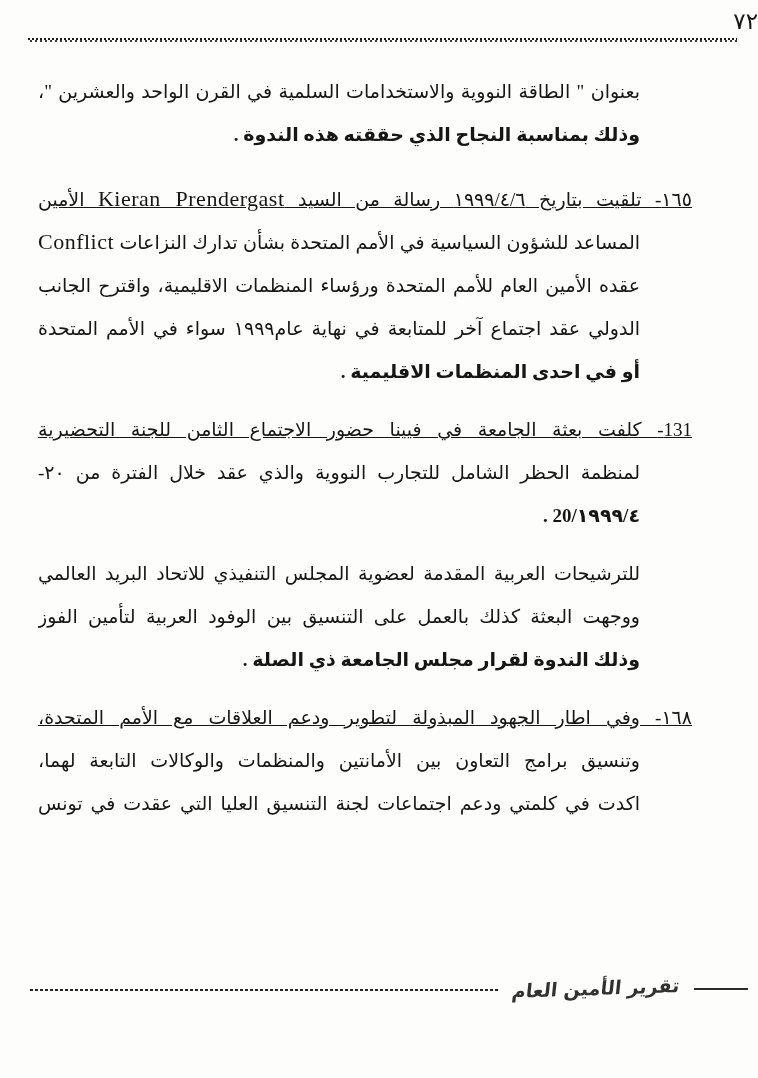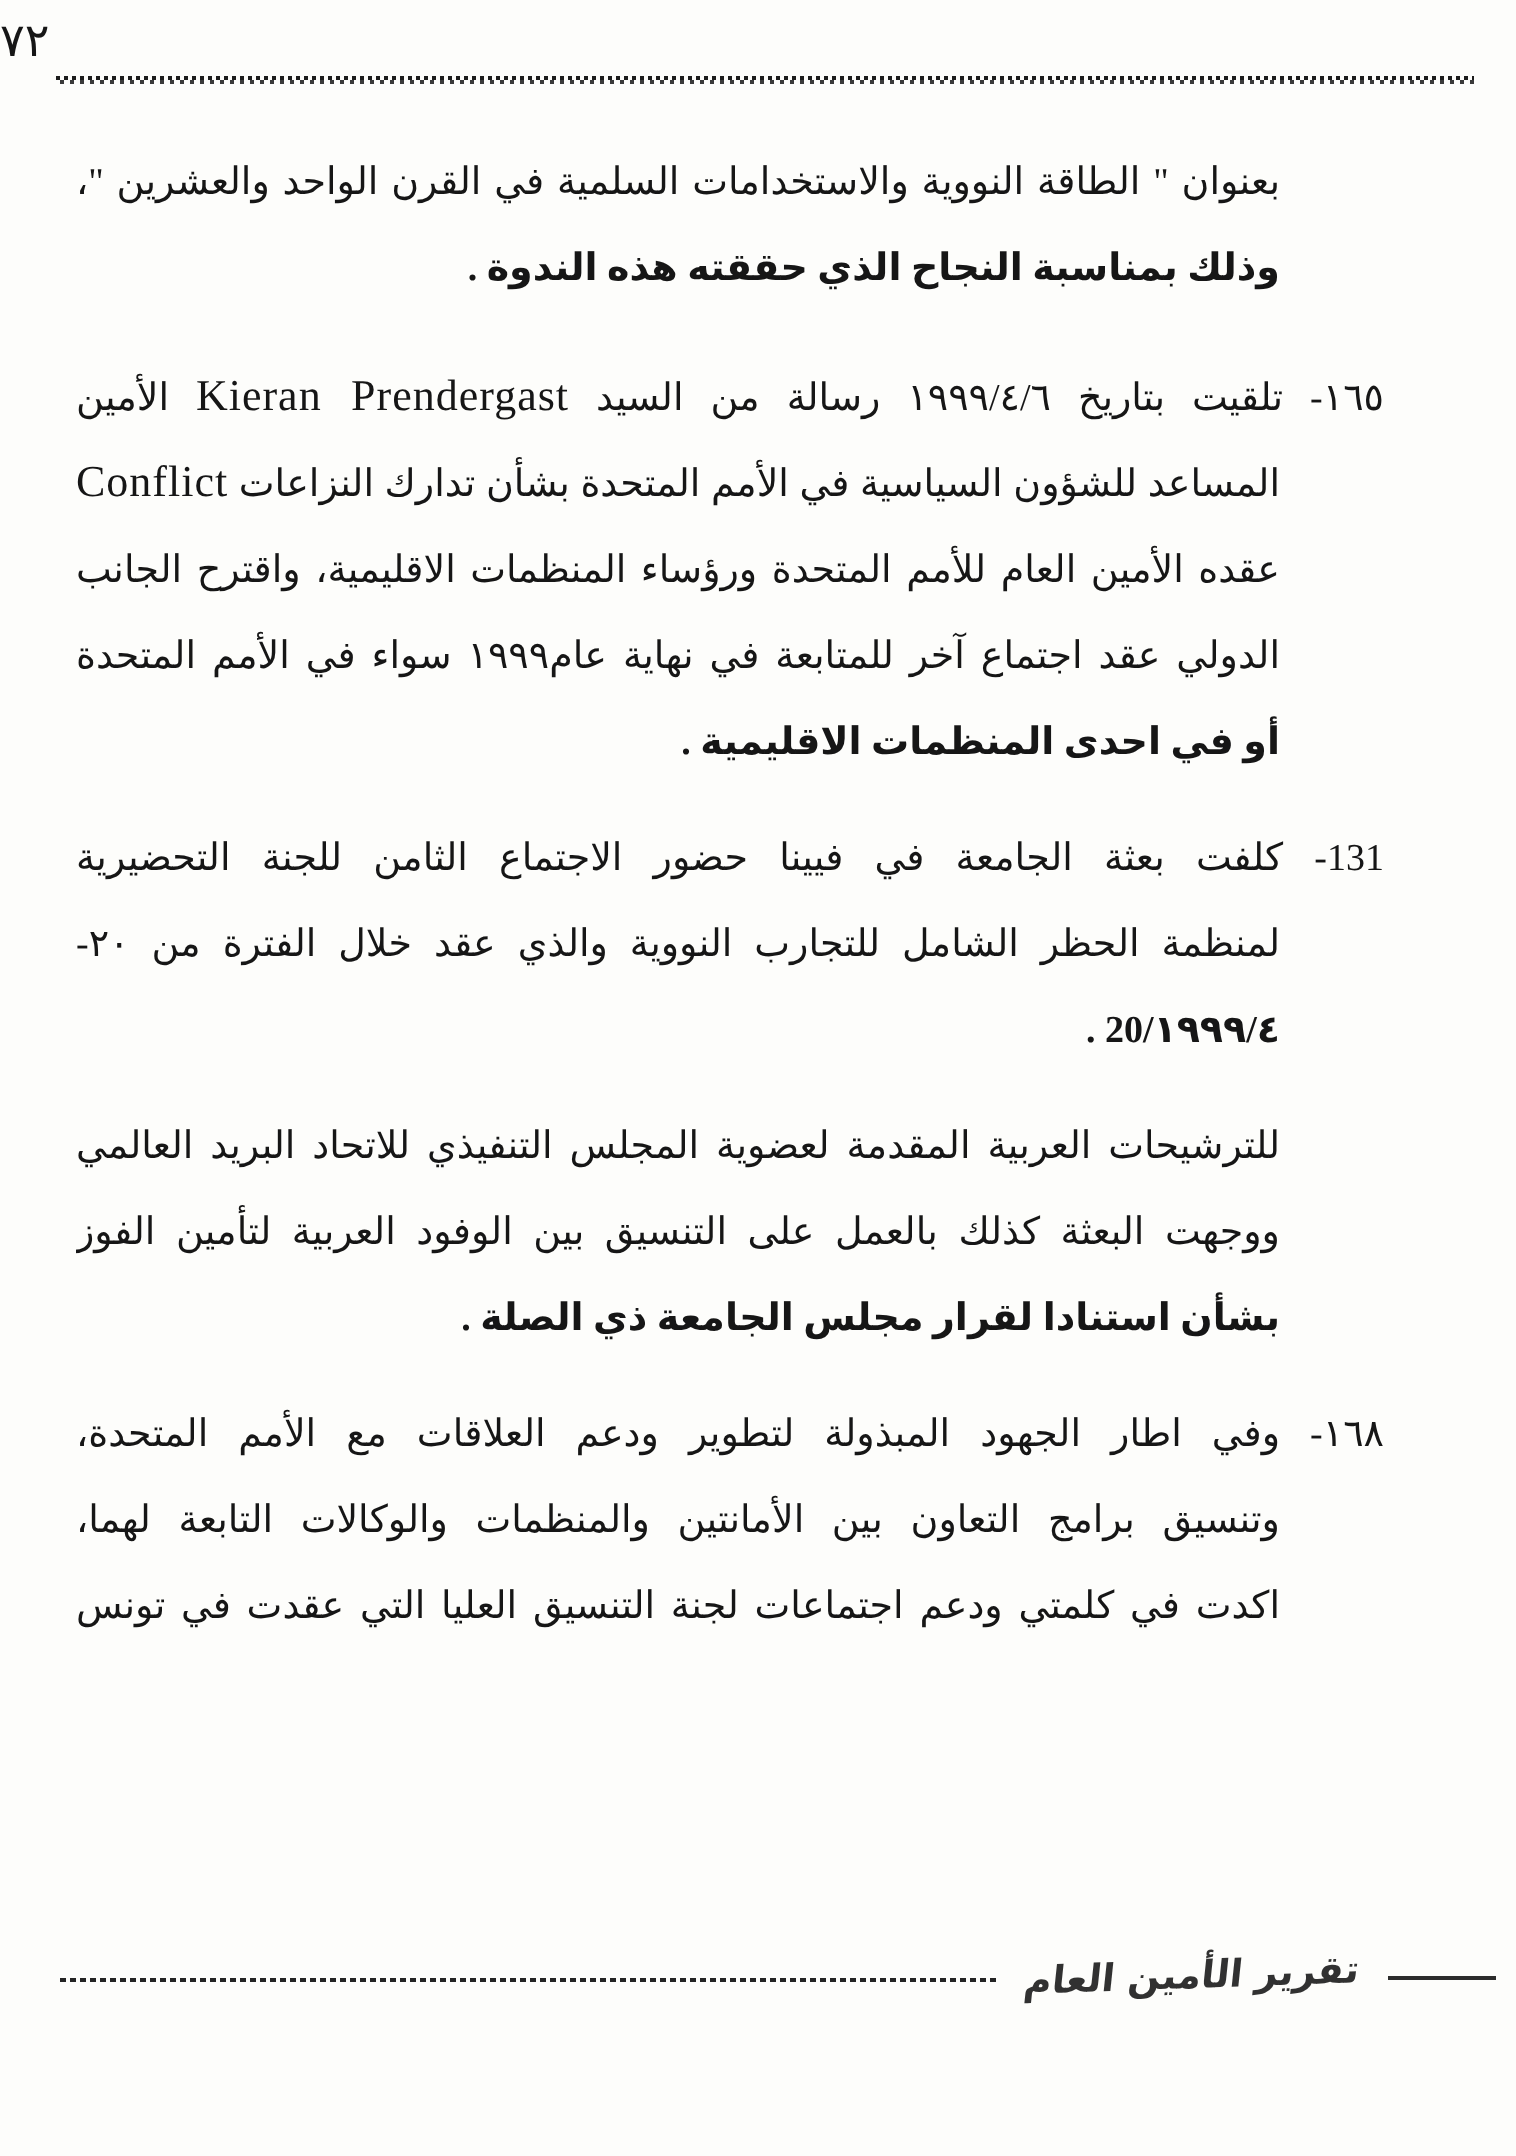--- a/index.html
+++ b/index.html
@@ -7,21 +7,21 @@
     position: relative;
     width: 758px; height: 1078px;
     margin: 0 auto;
     background: #fdfdfb;
     color: #161616;
     overflow: hidden;
     font-family: "DejaVu Sans", sans-serif;
   }
   .page-number {
     padding-top: 6px;
-    text-align: left;
+    text-align: right;
     font-size: 23px;
     letter-spacing: 6px;
     line-height: 30px;
   }
   .top-rule {
     height: 4px;
     margin: 2px 21px 0 28px;
     background-image: repeating-linear-gradient(90deg, #1c1c1c 0 2px, transparent 2px 4px),
                       repeating-linear-gradient(90deg, transparent 0 1px, #3a3a3a 1px 3px, transparent 3px 5px);
     background-size: 100% 2px, 100% 2px;
@@ -39,21 +39,21 @@
     font-family: "Liberation Serif", "DejaVu Sans", sans-serif;
     font-size: 19px;
     line-height: 43px;
     max-height: 43px;
     overflow: hidden;
     text-align: justify;
     text-align-last: justify;
     padding-left: 0;
     padding-right: 52px; 
   }
-  .line.first { padding-right: 0; }
+  .line.first { padding-right: 0; text-decoration: underline; }
   .line.end  { text-align-last: right; font-weight: bold; }
   .latin { font-size: 22px; line-height: 1; letter-spacing: .5px; }
   .para-num { letter-spacing: 1px; }
   .footer {
     position: absolute;
     top: 966px; left: 0; right: 0;
     height: 44px;
     direction: rtl;
     display: flex;
     align-items: center;
@@ -104,21 +104,21 @@
         <div class="line end">أو في احدى المنظمات الاقليمية .</div>
       </div>
       <div class="para">
         <div class="line first"><span class="para-num">131-</span> كلفت بعثة الجامعة في فيينا حضور الاجتماع الثامن للجنة التحضيرية</div>
         <div class="line">لمنظمة الحظر الشامل للتجارب النووية والذي عقد خلال الفترة من ٢٠-</div>
         <div class="line end">١٩٩٩/٤/20 .</div>
       </div>
       <div class="para">
         <div class="line">للترشيحات العربية المقدمة لعضوية المجلس التنفيذي للاتحاد البريد العالمي</div>
         <div class="line">ووجهت البعثة كذلك بالعمل على التنسيق بين الوفود العربية لتأمين الفوز</div>
-        <div class="line end">بشأن استنادا لقرار مجلس الجامعة ذي الصلة .</div>
+        <div class="line end">وذلك الندوة لقرار مجلس الجامعة ذي الصلة .</div>
       </div>
       <div class="para">
         <div class="line first"><span class="para-num">١٦٨-</span> وفي اطار الجهود المبذولة لتطوير ودعم العلاقات مع الأمم المتحدة،</div>
         <div class="line">وتنسيق برامج التعاون بين الأمانتين والمنظمات والوكالات التابعة لهما،</div>
         <div class="line">اكدت في كلمتي ودعم اجتماعات لجنة التنسيق العليا التي عقدت في تونس</div>
       </div>
     </div>
 
   <div class="footer">
     <div class="footer-dash-right"></div>

